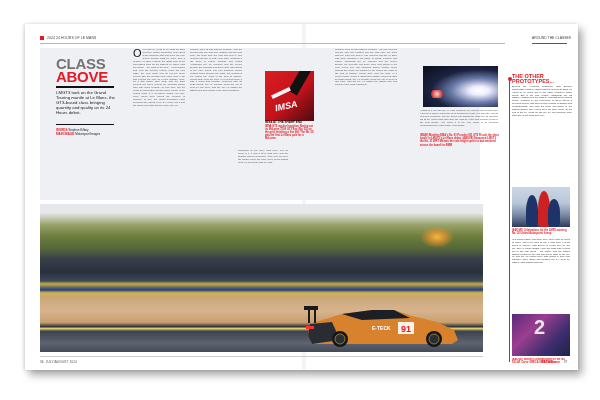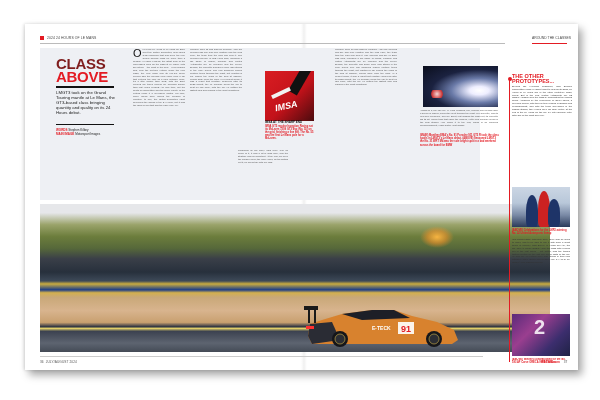--- a/index.html
+++ b/index.html
@@ -6,39 +6,39 @@
 html,body{width:600px;height:400px;overflow:hidden;background:#fff;font-family:"Liberation Sans",sans-serif}
 .spread{position:absolute;left:25px;top:24px;width:553px;height:346px;background:#fff;box-shadow:4px 5px 8px rgba(0,0,0,.35),-1px 0 3px rgba(0,0,0,.15)}
 .gutter{position:absolute;left:276px;top:0;width:6px;height:346px;background:linear-gradient(90deg,rgba(0,0,0,0),rgba(0,0,0,.06),rgba(0,0,0,0))}
 .hdr-l{position:absolute;left:15px;top:12px;font-size:3.4px;color:#444;display:flex;align-items:center;gap:3px;letter-spacing:.1px}
 .hdr-ico{width:4px;height:4px;background:#e31b23;display:inline-block}
 .hdr-line{position:absolute;left:15px;top:19px;width:465px;height:1px;background:#bbb}
 .hdr-r{position:absolute;left:507px;top:12px;font-size:3.4px;color:#444}
 .hdr-r-ul{position:absolute;left:507px;top:19px;width:35px;height:1px;background:#e31b23}
 .grey-panel{position:absolute;left:15px;top:24px;width:440px;height:152px;background:#eef0f4}
 .title{position:absolute;left:31px;top:33px;font-family:"Liberation Sans",sans-serif;font-weight:700;font-size:15px;line-height:13px;letter-spacing:-.3px}
-.title .a{color:#7f1d1d;display:block}
+.title .a{color:#737373;display:block}
 .title .b{color:#e31b23;display:block}
 .rule1{position:absolute;left:31px;top:62px;width:58px;height:1.5px;background:#111}
 .standfirst{position:absolute;left:31px;top:66px;width:62px;font-size:4.3px;line-height:5px;color:#222}
 .rule2{position:absolute;left:31px;top:100px;width:58px;height:1px;background:#111}
 .credits{position:absolute;left:31px;top:104px;font-size:3px;line-height:4px;color:#222}
 .credits b{color:#e31b23;font-weight:700}
 .col{position:absolute;font-size:2.4px;line-height:2.95px;color:#555;text-align:justify}
 .dropcap{float:left;font-size:11px;line-height:9px;font-weight:400;color:#111;margin-right:1px}
 .img-red{position:absolute;left:240px;top:47px;width:49px;height:50px;background:linear-gradient(135deg,#d91d22 0%,#c3121a 55%,#4a0b0e 100%);overflow:hidden}
 .img-red .stripe{position:absolute;background:#111}
 .img-red .logo{position:absolute;left:10px;top:30px;font-size:9px;font-weight:700;color:#fff;font-style:italic;transform:rotate(-12deg)}
 .cap-box{position:absolute;left:240px;top:97px;width:49px;height:22px;font-size:2.6px;line-height:3.1px}
 .cap-box .h{font-weight:700;color:#111;font-size:3px;margin-bottom:1px}
 .cap-box .t{color:#e31b23;font-weight:700}
 .img-night{position:absolute;left:398px;top:42px;width:75px;height:41px;background:radial-gradient(ellipse at 75% 60%,#fff 0%,#eef 12%,#6a7aa8 35%,#1b2240 60%,#0a0e1c 100%);overflow:hidden}
 .img-night .car{position:absolute;left:6px;top:24px;width:16px;height:8px;background:radial-gradient(circle,#f5d5d5,#c33 60%,transparent 70%)}
 .red-cap{position:absolute;left:395px;top:175px;width:80px;font-size:2.6px;line-height:3.2px;color:#e31b23;font-weight:700}
-.hero{position:absolute;left:15px;top:180px;width:510px;height:148px;overflow:hidden;background:linear-gradient(180deg,#e6e7ea 0%,#e6e7ea 6%,#9aa36a 14%,#6c7d3c 22%,#56683a 30%,#3a3f48 37%,#27303c 46%,#3d4958 52%,#c9ab40 54%,#1c3d88 58%,#d4b04d 60%,#c9a878 63%,#d8b48e 72%,#c8a070 80%,#2a3140 83%,#e9d66a 84%,#3c4250 86%,#5d6470 94%,#444b56 100%)}
+.hero{position:absolute;left:15px;top:180px;width:443px;height:148px;overflow:hidden;background:linear-gradient(180deg,#e6e7ea 0%,#e6e7ea 6%,#9aa36a 14%,#6c7d3c 22%,#56683a 30%,#3a3f48 37%,#27303c 46%,#3d4958 52%,#c9ab40 54%,#1c3d88 58%,#d4b04d 60%,#c9a878 63%,#d8b48e 72%,#c8a070 80%,#2a3140 83%,#e9d66a 84%,#3c4250 86%,#5d6470 94%,#444b56 100%)}
 .sun{position:absolute;left:380px;top:22px;width:34px;height:22px;background:radial-gradient(ellipse,#f6b442 0%,rgba(238,145,40,.6) 40%,transparent 70%)}
 .hero-car{position:absolute;left:262px;top:102px;width:160px;height:42px}
 .foot-l{position:absolute;left:15px;top:336px;font-size:3.2px;color:#555;letter-spacing:.1px}
 .foot-line{position:absolute;left:15px;top:332px;width:443px;height:1px;background:#ccc}
 .foot-r{position:absolute;left:516px;top:336px;font-size:3.2px;color:#555}
 .foot-r b{color:#e31b23;font-weight:700;margin-right:4px}
 .side{position:absolute;left:487px;top:50px;width:60px}
 .side-bar{position:absolute;left:484px;top:54px;width:1px;height:284px;background:#e31b23}
 .side-dot{position:absolute;left:482.5px;top:53px;width:4px;height:4px;border-radius:50%;background:#e31b23}
 .side-h{font-size:5.5px;line-height:5.4px;color:#e31b23;font-weight:700}

